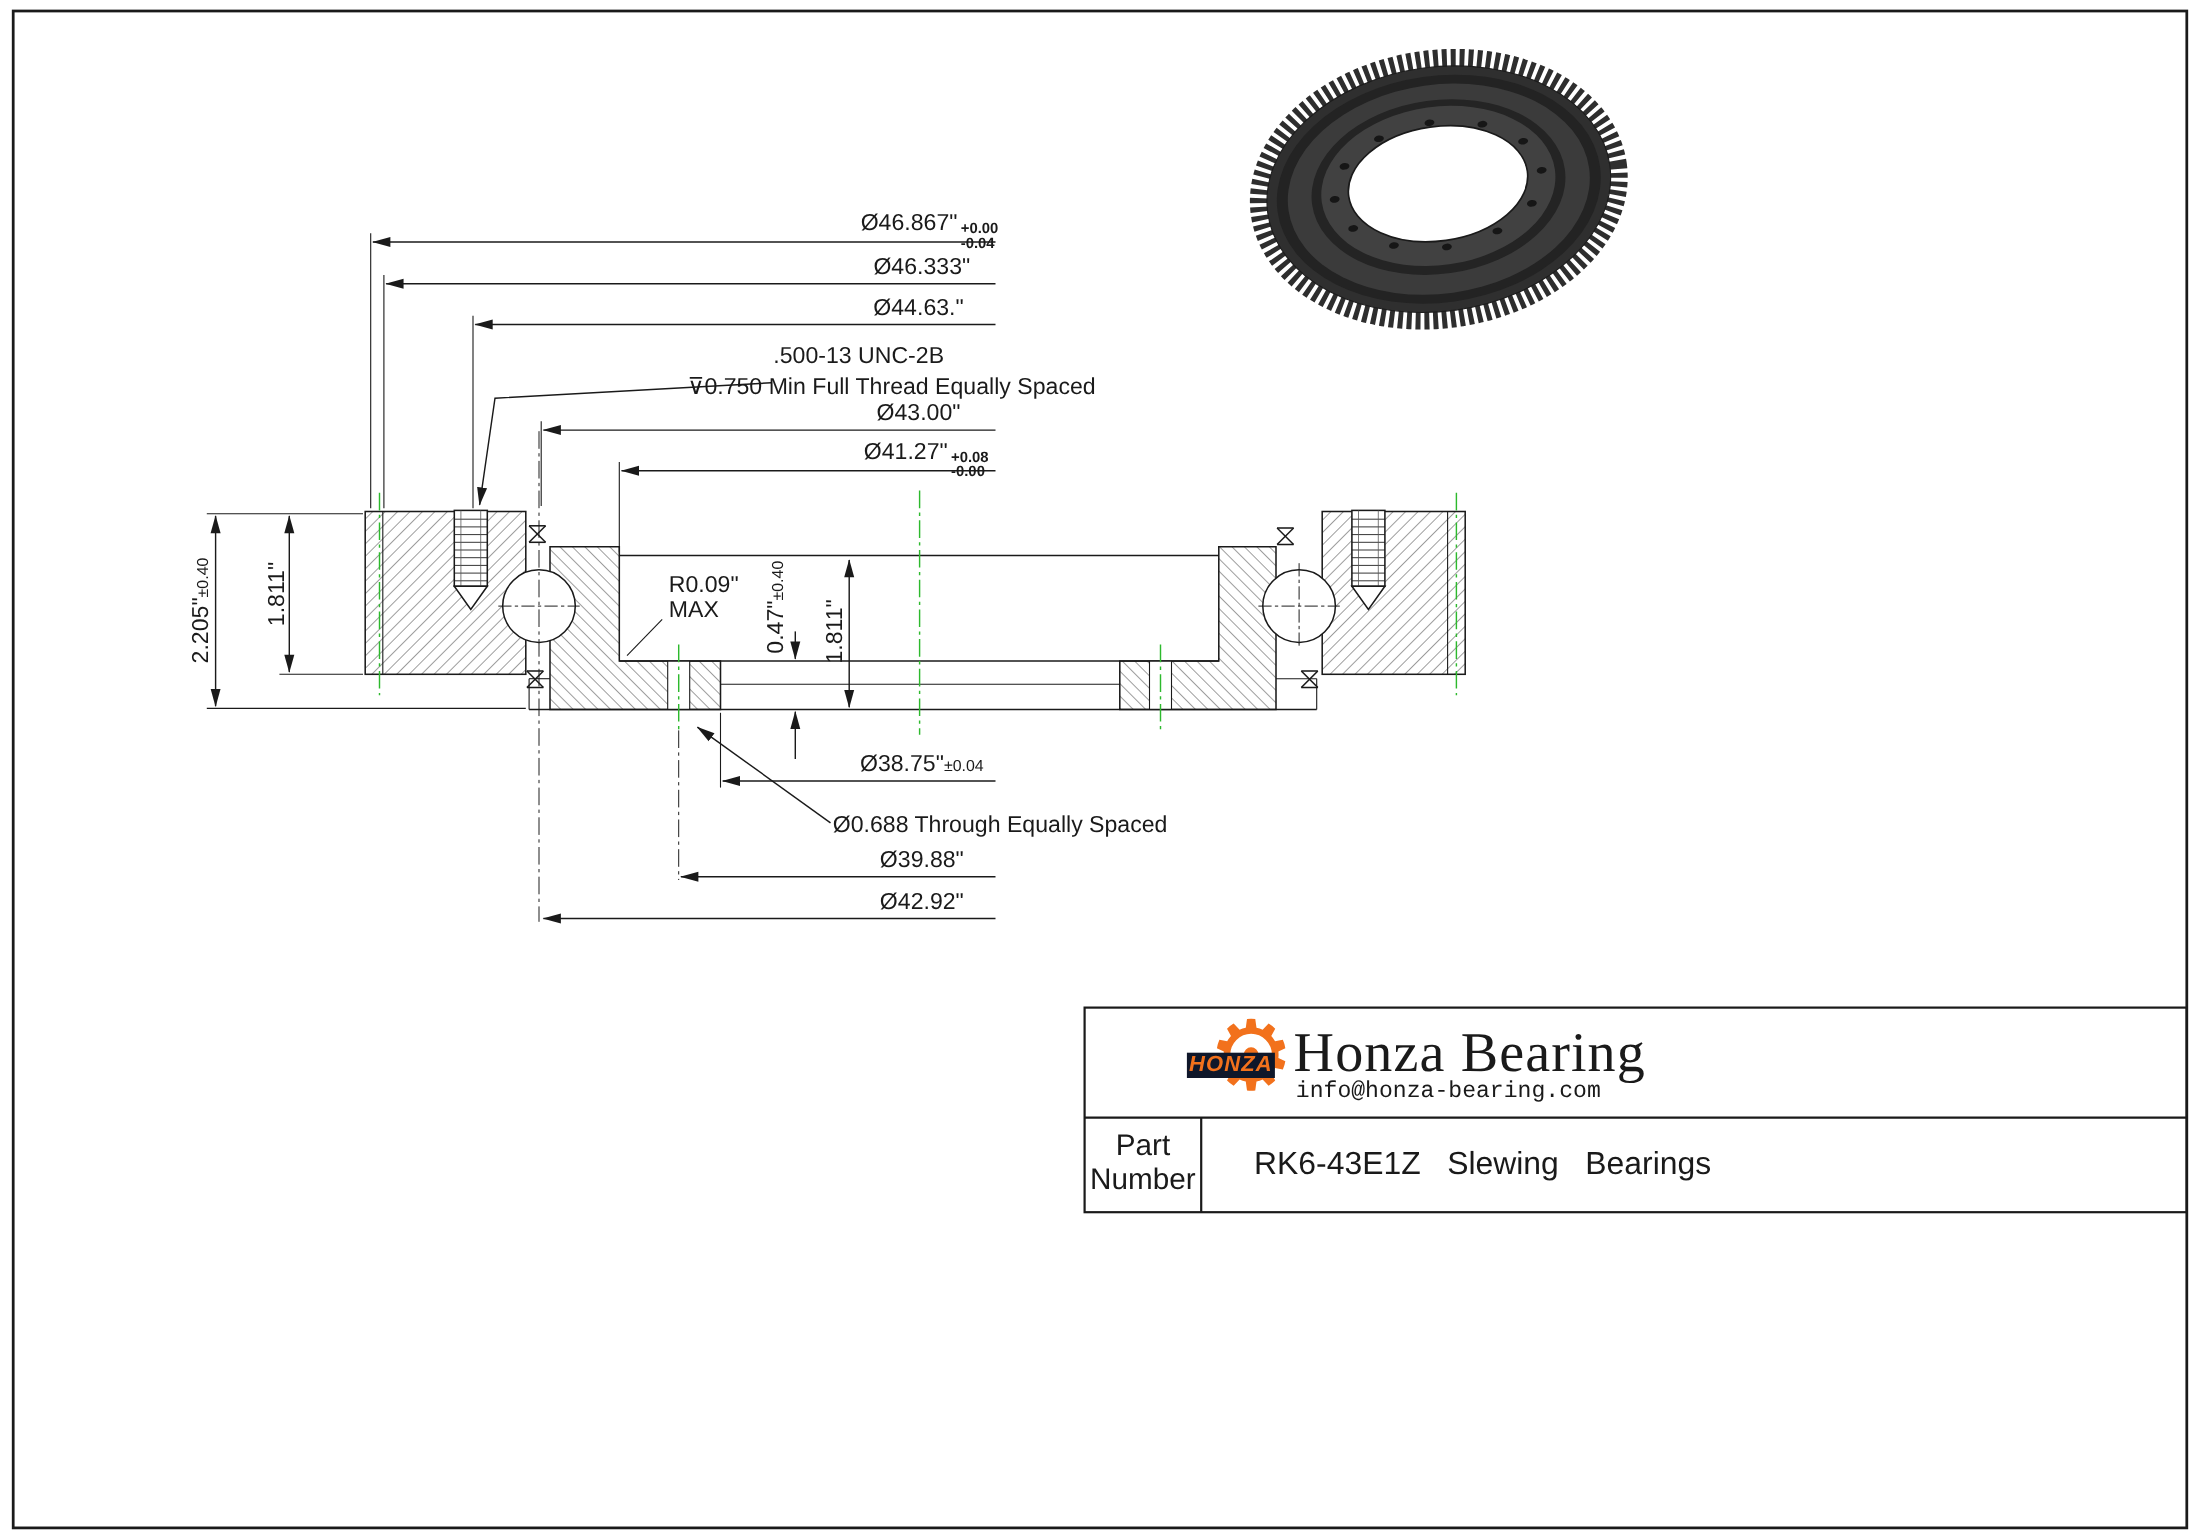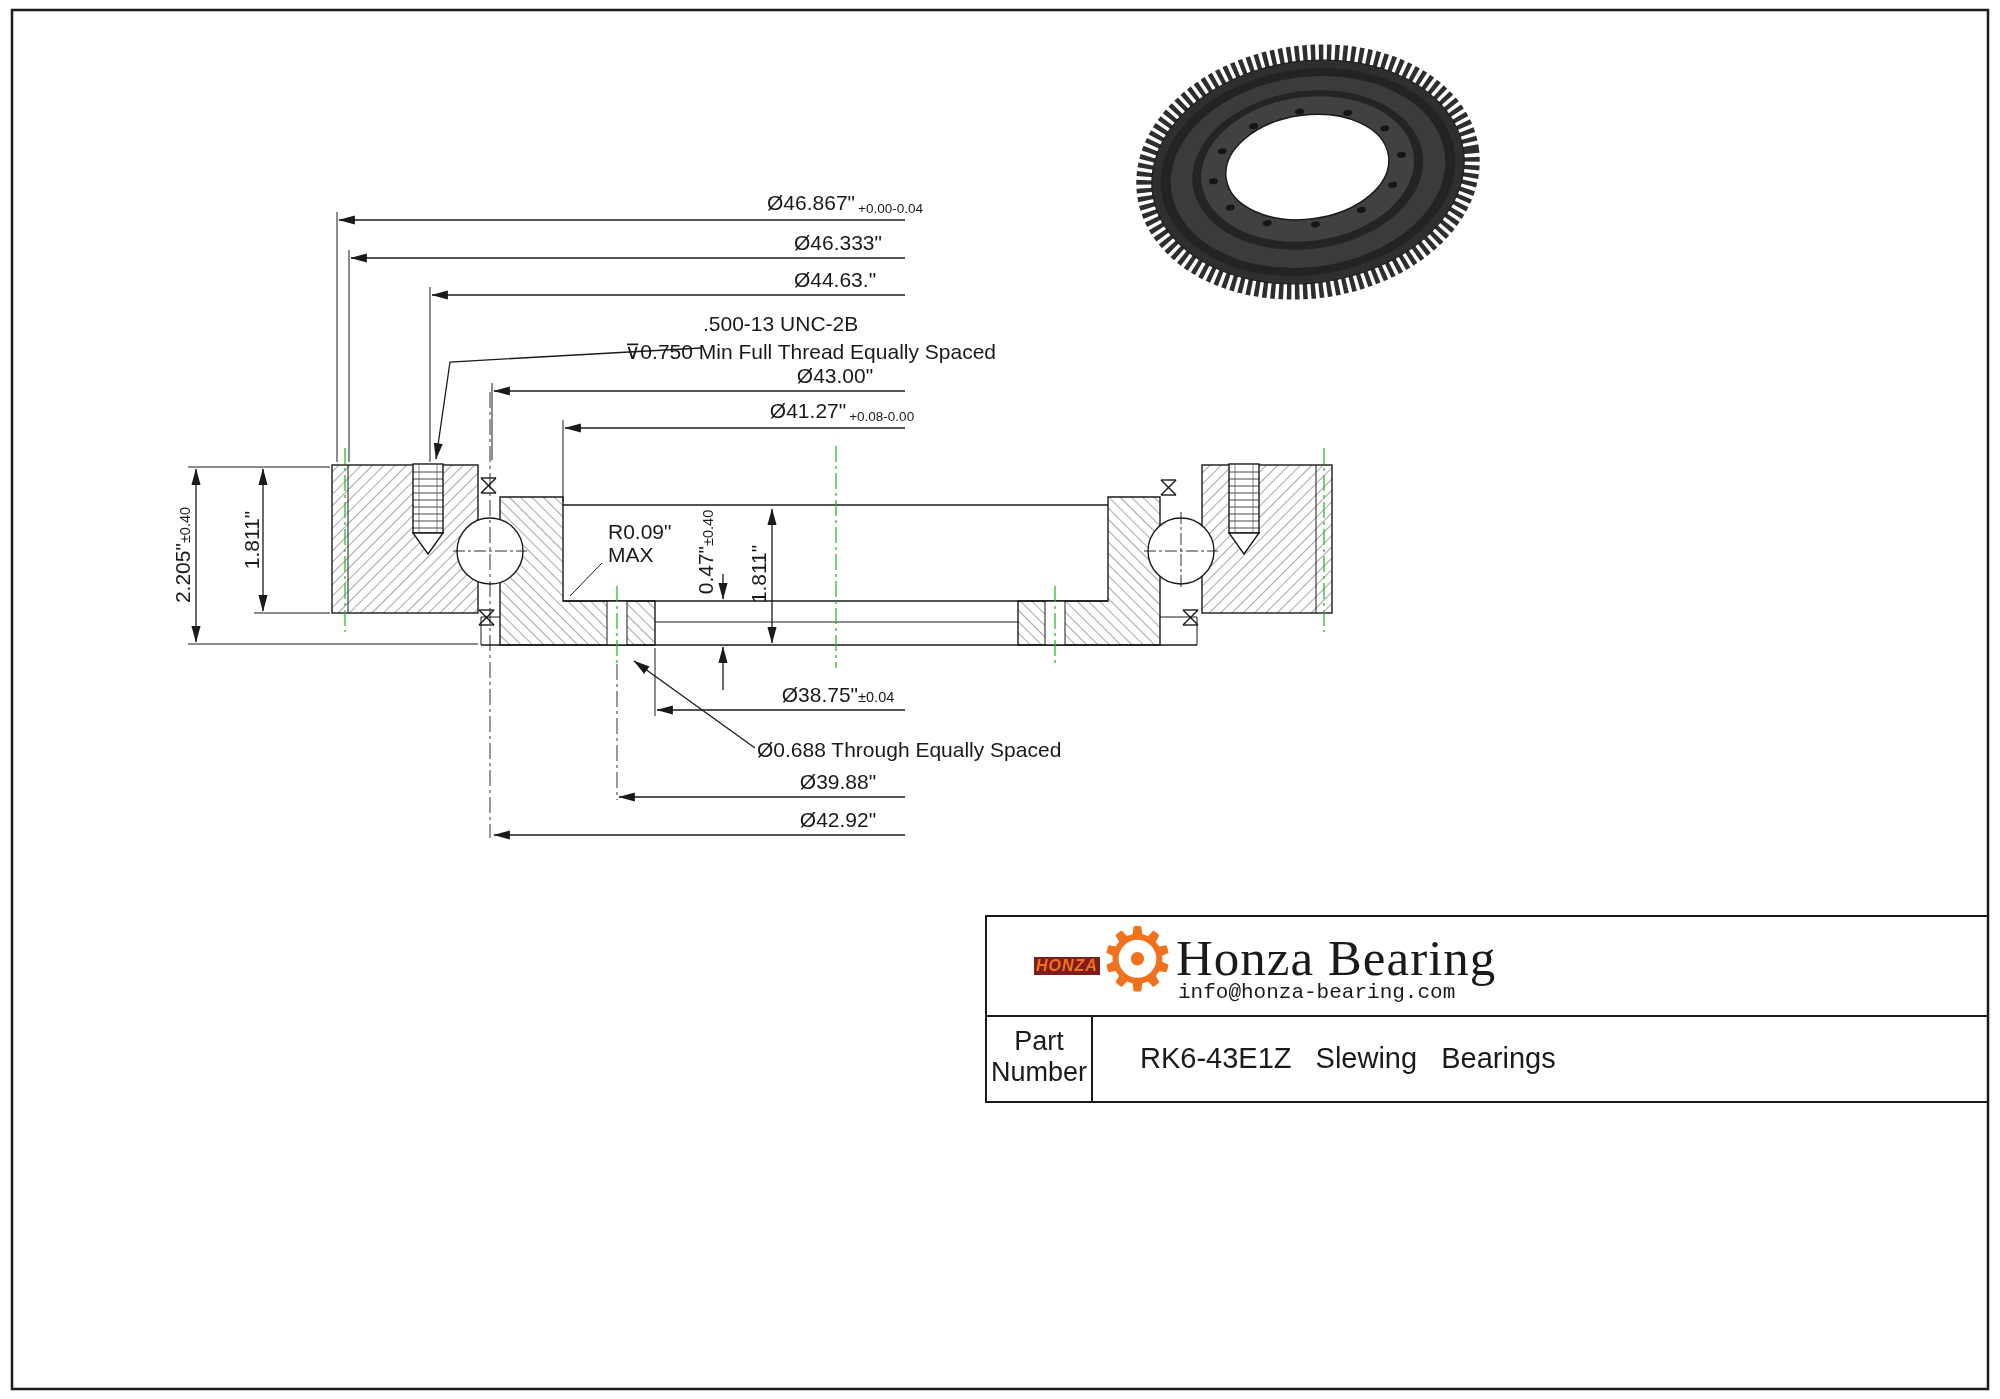--- a/index.html
+++ b/index.html
@@ -2,33 +2,33 @@
 <html><head>
 <meta charset="utf-8">
 <style>
   html,body{margin:0;padding:0;background:#ffffff;}
   #page{position:relative;width:2000px;height:1399px;background:#fff;
         font-family:"Liberation Sans",sans-serif;color:#1a1a1a;overflow:hidden;}
   #linework{position:absolute;left:0;top:0;}
   .dim{position:absolute;font-size:21px;white-space:nowrap;line-height:24px;}
   .ctr{transform:translateX(-50%);}
   .rot{transform:translate(-50%,-50%) rotate(-90deg);}
-  .tol{display:inline-flex;flex-direction:row;font-size:13.5px;line-height:13px;
-       vertical-align:-3px;margin-left:3px;}
+  .tol{display:inline-flex;flex-direction:column;font-size:13.5px;line-height:13px;
+       vertical-align:-3px;margin-left:3px;font-weight:bold;}
   .small{font-size:14.5px;}
   .note2{line-height:23px;}
   
   .tb-brand{position:absolute;left:1176px;top:929px;font-family:"Liberation Serif",serif;
             font-size:51px;letter-spacing:1px;white-space:nowrap;}
   .tb-email{position:absolute;left:1178px;top:981px;font-family:"Liberation Mono",monospace;
             font-size:21px;white-space:nowrap;}
   .tb-gear{position:absolute;left:1098px;top:916px;font-size:88px;line-height:88px;
            color:#f2711c;}
-  .tb-honza{position:absolute;left:1034px;top:957px;font-size:16px;font-weight:bold;
-            font-style:italic;color:#f2711c;background:#7f1d1d;padding:0 2px;
+  .tb-honza{position:absolute;left:1079px;top:957px;font-size:20px;font-weight:bold;
+            font-style:italic;color:#f2711c;background:#0f172a;padding:0 2px;
             letter-spacing:1px;}
   .tb-partlabel{position:absolute;left:1039px;top:1026px;transform:translateX(-50%);
                 font-size:27px;line-height:31px;text-align:center;}
   .tb-partvalue{position:absolute;left:1140px;top:1042px;font-size:29px;
                 word-spacing:16px;white-space:nowrap;}
 </style>
 </head>
 <body>
 
 <div id="page">

